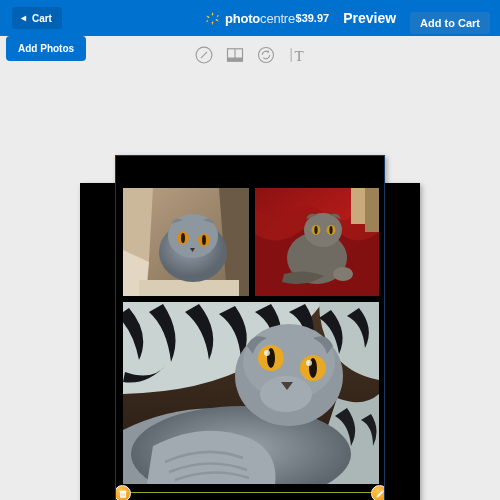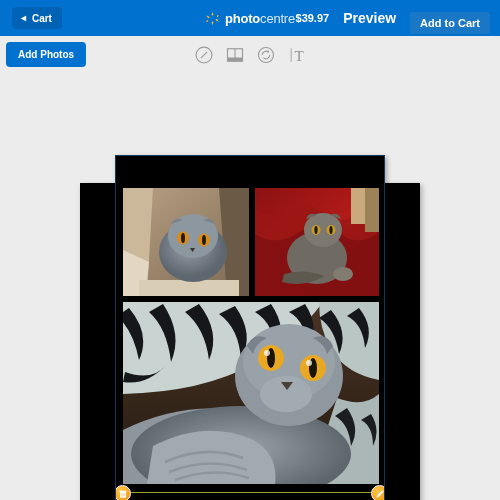--- a/index.html
+++ b/index.html
@@ -50,21 +50,21 @@
     padding: 5px 10px; color:#fff; font-size:11px; font-weight:bold;
     cursor: pointer;
     margin-top: 10px;
   }
 
   
   .toolbar {
     position: absolute; left: 0; top: 36px;
     width: 500px; height: 37px;
     background: #ececec;
-    display: flex; align-items: center;
+    display: flex; align-items: flex-start;
   }
   .add-photos {
     margin-left: 6px;
     background: #0071ce; color:#fff;
     font-size: 10px; font-weight: bold;
     padding: 7px 12px; border-radius: 4px;
     cursor: pointer;
   }
   .tools {
     position:absolute; left:0; right:0; top:0; height:37px;

